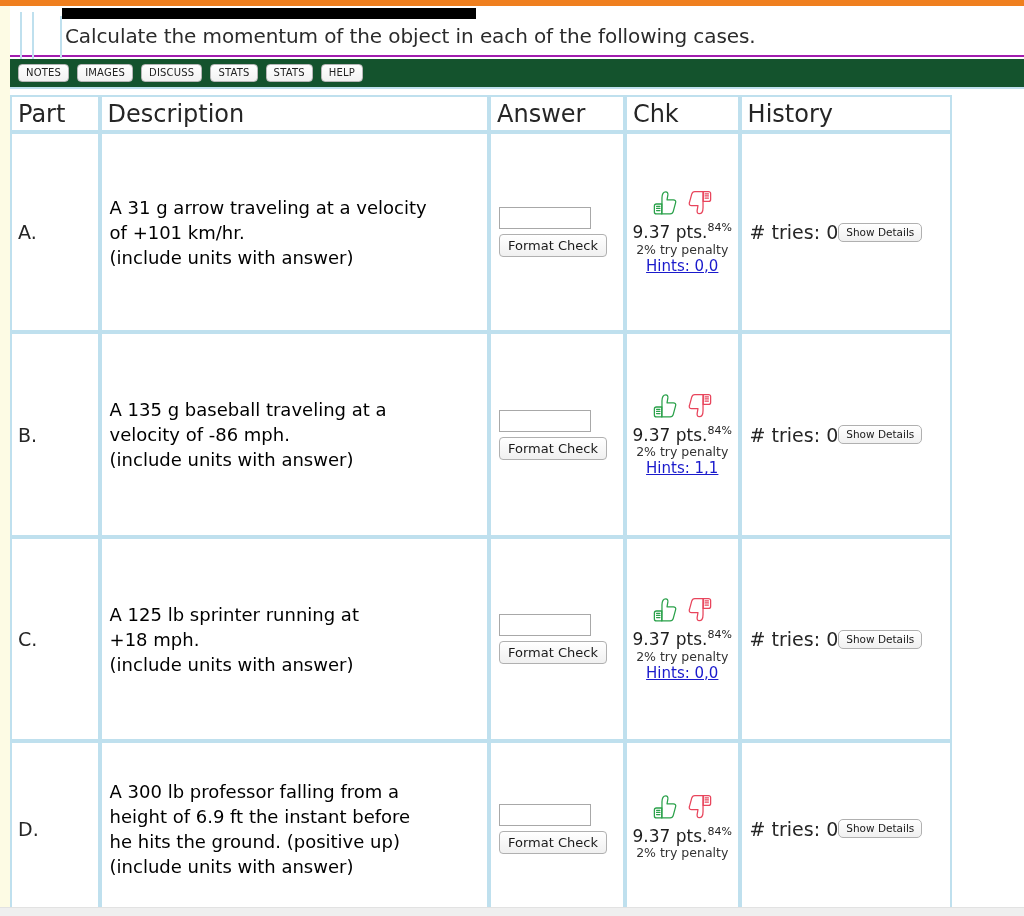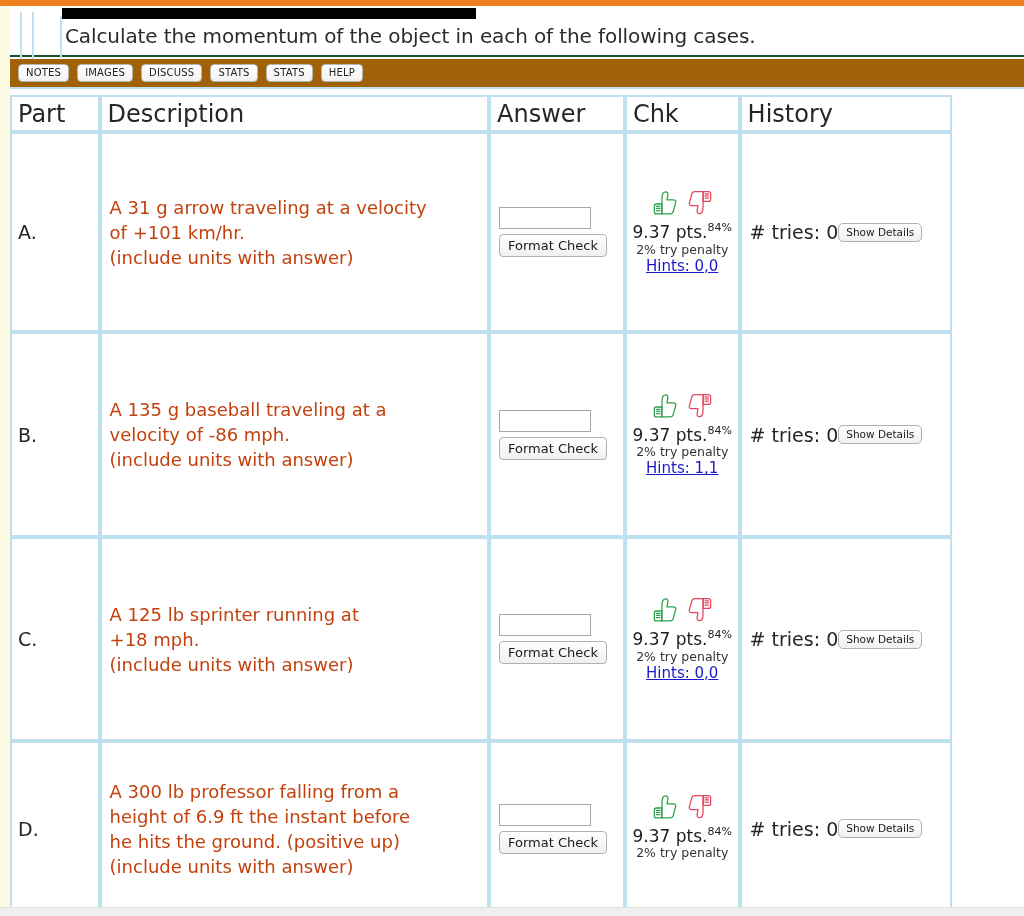--- a/index.html
+++ b/index.html
@@ -37,21 +37,21 @@
     width: 1024px; height: 9px;
     background: #efefef;
     border-top: 1px solid #e2e2e2;
   }
 
   
   .prompt-region {
     position: absolute; left: 10px; top: 6px;
     width: 1014px; height: 51px;
     background: #ffffff;
-    border-bottom: 2px solid #14532d;
+    border-bottom: 2px solid #a21caf;
   }
   .prompt-railL {
     position: absolute; left: 10px; top: 6px;
     width: 2px; height: 51px;
     background: #bfe0ee;
   }
   .prompt-railR {
     position: absolute; left: 22px; top: 6px;
     width: 2px; height: 51px;
     background: #bfe0ee;
@@ -71,21 +71,21 @@
     font-size: 20px;
     color: #2b2b2b;
     white-space: nowrap;
     letter-spacing: -0.1px;
   }
 
   
   .toolbar-region {
     position: absolute; left: 10px; top: 59px;
     width: 1014px; height: 30px;
-    background: #a16207;
+    background: #14532d;
     border-bottom: 2px solid #bfe0ee;
   }
   .toolbar {
     position: absolute; left: 8px; top: 5px;
     display: flex; gap: 8px; align-items: center;
   }
   .tbtn {
     font-family: "DejaVu Sans", "Liberation Sans", sans-serif;
     font-size: 10px;
     color: #222;
@@ -124,21 +124,21 @@
   .col-desc    { width: 387px; }
   .col-answer  { width: 135px; }
   .col-chk     { width: 114px; }
   .col-history { width: 211px; }
 
   .part-label {
     font-size: 19px; color: #262626;
     padding-left: 6px;
   }
   .desc {
-    font-size: 18px; color: #c2410c;
+    font-size: 18px; color: #000000;
     line-height: 25px;
     padding: 4px 6px 4px 8px;
   }
 
   
   .answer-cell { text-align: left; }
   .answer-inner {
     padding-left: 8px;
   }
   .ans-input {

